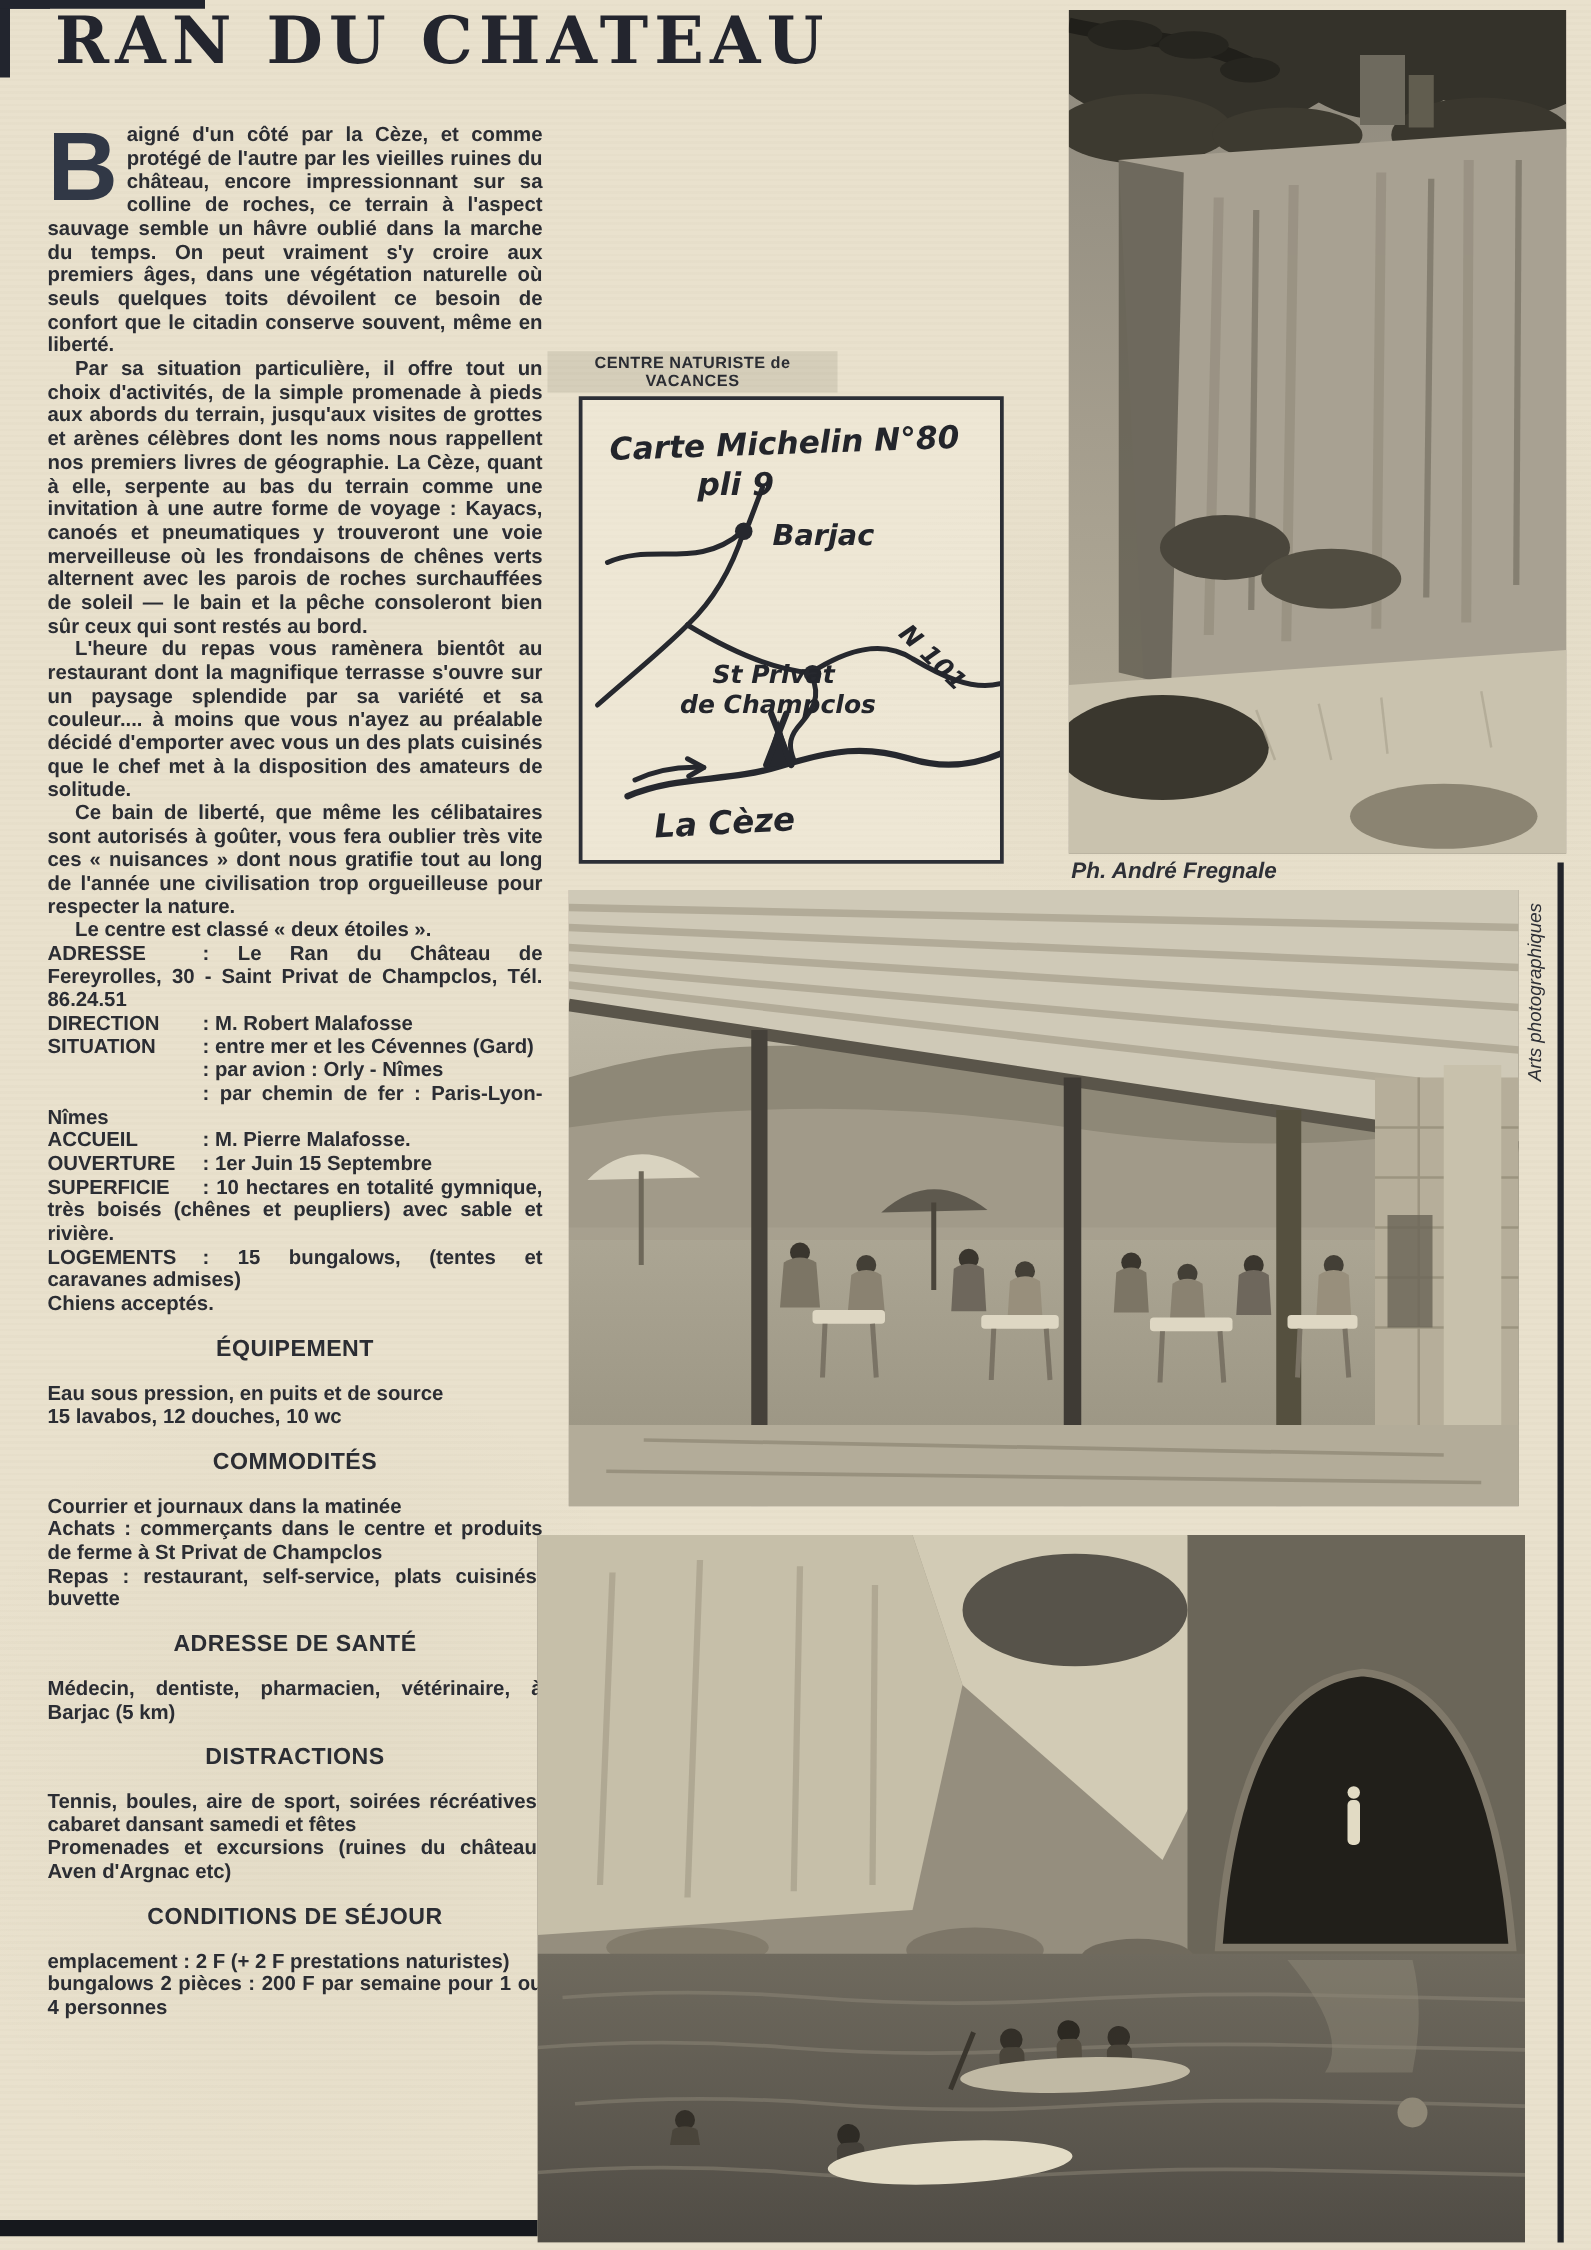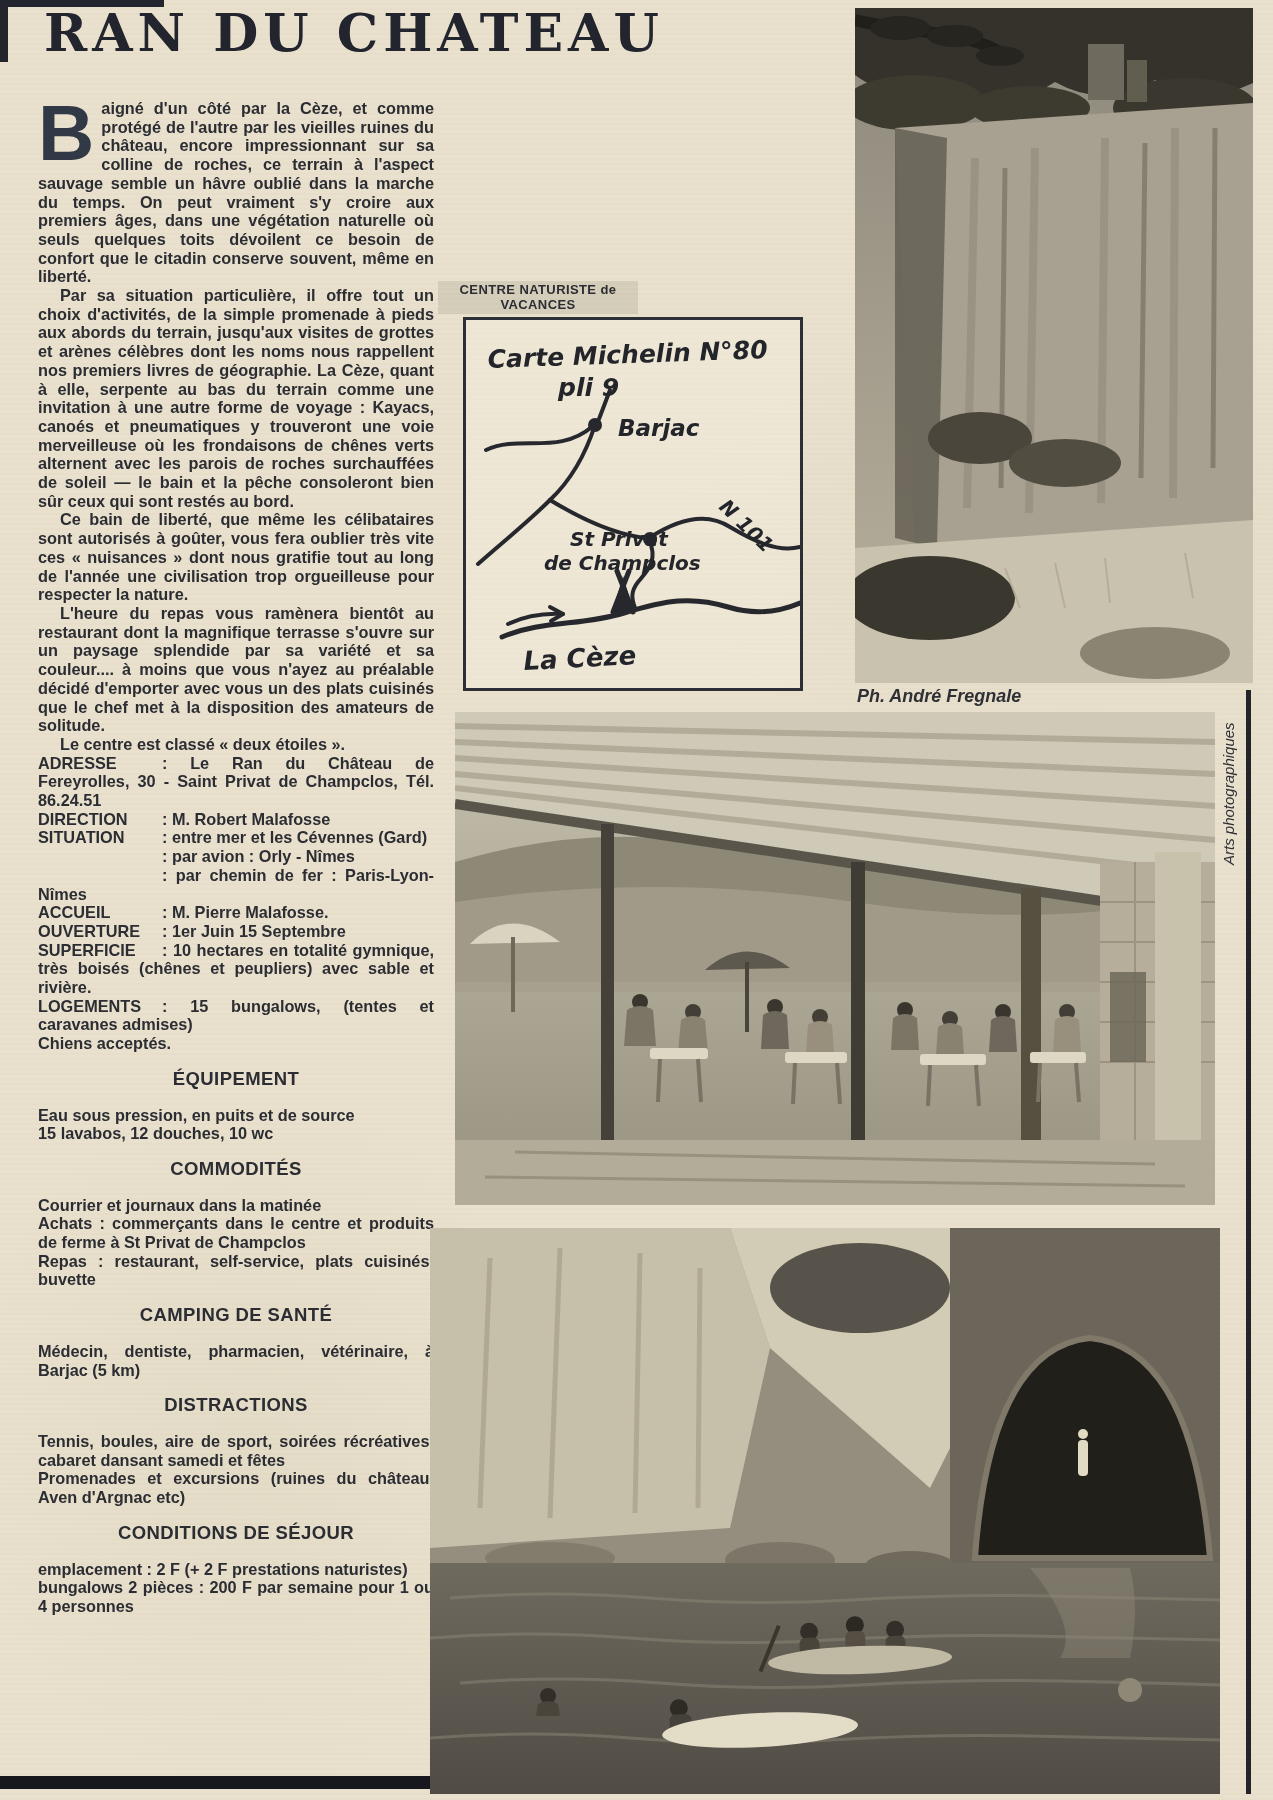--- a/index.html
+++ b/index.html
@@ -45,21 +45,21 @@
       linear-gradient(180deg,#b9b29f 0%,#a59e8b 45%,#8e897a 75%,#7d7868 100%);
   }
   .logo .fpn{position:absolute;left:0;right:0;top:30px;text-align:center;font-size:10px;letter-spacing:3px;color:#ded8c4;font-weight:700;}
   .logo .l1{position:absolute;left:0;right:0;top:50px;text-align:center;font-family:"DejaVu Serif",serif;font-weight:700;font-size:27px;color:#26242a;letter-spacing:-1px;}
   .logo .l2{position:absolute;left:58px;top:80px;font-family:"DejaVu Serif",serif;font-weight:700;font-size:24px;color:#26242a;}
   .logo .l3{position:absolute;left:-10px;right:-10px;top:100px;text-align:center;font-family:"DejaVu Serif",serif;font-weight:700;font-size:30px;color:#26242a;letter-spacing:-1px;}
   .logo .l4{position:absolute;left:-35px;right:-45px;top:131px;text-align:center;font-family:"DejaVu Serif",serif;font-weight:700;font-style:italic;font-size:29px;color:#26242a;letter-spacing:-1px;white-space:nowrap;}
   .logo .sm{position:absolute;top:161px;font-size:6.5px;color:#3a372f;font-weight:700;letter-spacing:.3px;}
   .logo .sm.left{left:28px;}
   .logo .sm.right{right:8px;}
-  .logo-banner{position:absolute;left:438px;top:281px;width:200px;text-align:center;font-size:13px;font-weight:700;color:#2b2d33;letter-spacing:.4px;background:rgba(95,90,72,.14);padding:1px 0 2px;}
+  .logo-banner{position:absolute;left:438px;top:281px;width:232px;text-align:center;font-size:13px;font-weight:700;color:#2b2d33;letter-spacing:.4px;background:rgba(95,90,72,.14);padding:1px 0 2px;}
   
   .mapbox{position:absolute;left:463px;top:317px;width:334px;height:368px;border:3px solid #2c2f36;background:rgba(255,252,240,.25);}
   .mapbox svg{display:block;}
   .hand{font-family:"DejaVu Sans",sans-serif;font-style:italic;font-weight:700;fill:#23252b;}
   
   .photo{position:absolute;overflow:hidden;background:#9b9588;}
   .ph-cliff{left:855px;top:8px;width:398px;height:675px;}
   .ph-terrace{left:455px;top:712px;width:760px;height:493px;}
   .ph-river{left:430px;top:1228px;width:790px;height:566px;}
   .caption{position:absolute;left:857px;top:686px;font-size:18px;font-style:italic;font-weight:700;color:#2e3036;}
@@ -76,22 +76,22 @@
 <div class="page">
 
   <div class="t-rule t-h-left"></div>
   <div class="t-rule t-v-left"></div>
   <h1 class="title">RAN DU CHATEAU</h1>
   <div class="t-rule t-h-right"></div>
 
   <div class="col-left">
     <p class="para"><span class="dropcap">B</span><span>aigné d'un côté par la Cèze, et comme protégé de l'autre par les vieilles ruines du château, encore impressionnant sur sa colline de roches, ce terrain à l'aspect sauvage semble un hâvre oublié dans la marche du temps. On peut vraiment s'y croire aux premiers âges, dans une végétation naturelle où seuls quelques toits dévoilent ce besoin de confort que le citadin conserve souvent, même en liberté.</span></p>
     <p class="para indent">Par sa situation particulière, il offre tout un choix d'activités, de la simple promenade à pieds aux abords du terrain, jusqu'aux visites de grottes et arènes célèbres dont les noms nous rappellent nos premiers livres de géographie. La Cèze, quant à elle, serpente au bas du terrain comme une invitation à une autre forme de voyage : Kayacs, canoés et pneumatiques y trouveront une voie merveilleuse où les frondaisons de chênes verts alternent avec les parois de roches surchauffées de soleil — le bain et la pêche consoleront bien sûr ceux qui sont restés au bord.</p>
+    <p class="para indent">L'heure du repas vous ramènera bientôt au restaurant dont la magnifique terrasse s'ouvre sur un paysage splendide par sa variété et sa couleur.... à moins que vous n'ayez au préalable décidé d'emporter avec vous un des plats cuisinés que le chef met à la disposition des amateurs de solitude.</p>
     <p class="para indent">Ce bain de liberté, que même les célibataires sont autorisés à goûter, vous fera oublier très vite ces « nuisances » dont nous gratifie tout au long de l'année une civilisation trop orgueilleuse pour respecter la nature.</p>
-    <p class="para indent">L'heure du repas vous ramènera bientôt au restaurant dont la magnifique terrasse s'ouvre sur un paysage splendide par sa variété et sa couleur.... à moins que vous n'ayez au préalable décidé d'emporter avec vous un des plats cuisinés que le chef met à la disposition des amateurs de solitude.</p>
     <p class="para indent">Le centre est classé « deux étoiles ».</p>
 
     <div class="spec"><span class="lbl">ADRESSE</span><span>: Le Ran du Château de Fereyrolles, 30 - Saint Privat de Champclos, Tél. 86.24.51</span></div>
     <div class="spec"><span class="lbl">DIRECTION</span><span>: M. Robert Malafosse</span></div>
     <div class="spec"><span class="lbl">SITUATION</span><span>: entre mer et les Cévennes (Gard)</span></div>
     <div class="spec"><span class="lbl"></span><span>: par avion : Orly - Nîmes</span></div>
     <div class="spec"><span class="lbl"></span><span>: par chemin de fer : Paris-Lyon-Nîmes</span></div>
     <div class="spec"><span class="lbl">ACCUEIL</span><span>: M. Pierre Malafosse.</span></div>
     <div class="spec"><span class="lbl">OUVERTURE</span><span>: 1er Juin 15 Septembre</span></div>
     <div class="spec"><span class="lbl">SUPERFICIE</span><span>: 10 hectares en totalité gymnique, très boisés (chênes et peupliers) avec sable et rivière.</span></div>
@@ -100,21 +100,21 @@
 
     <h2 class="sec-h">ÉQUIPEMENT</h2>
     <div class="plain">Eau sous pression, en puits et de source</div>
     <div class="plain">15 lavabos, 12 douches, 10 wc</div>
 
     <h2 class="sec-h">COMMODITÉS</h2>
     <div class="plain">Courrier et journaux dans la matinée</div>
     <div class="plain">Achats : commerçants dans le centre et produits de ferme à St Privat de Champclos</div>
     <div class="plain">Repas : restaurant, self-service, plats cuisinés, buvette</div>
 
-    <h2 class="sec-h">CAMPING DE SANTÉ</h2>
+    <h2 class="sec-h">ADRESSE DE SANTÉ</h2>
     <div class="plain">Médecin, dentiste, pharmacien, vétérinaire, à Barjac (5 km)</div>
 
     <h2 class="sec-h">DISTRACTIONS</h2>
     <div class="plain">Tennis, boules, aire de sport, soirées récréatives, cabaret dansant samedi et fêtes</div>
     <div class="plain">Promenades et excursions (ruines du château, Aven d'Argnac etc)</div>
 
     <h2 class="sec-h">CONDITIONS DE SÉJOUR</h2>
     <div class="plain">emplacement : 2 F (+ 2 F prestations naturistes)</div>
     <div class="plain">bungalows 2 pièces : 200 F par semaine pour 1 ou 4 personnes</div>
   </div>

